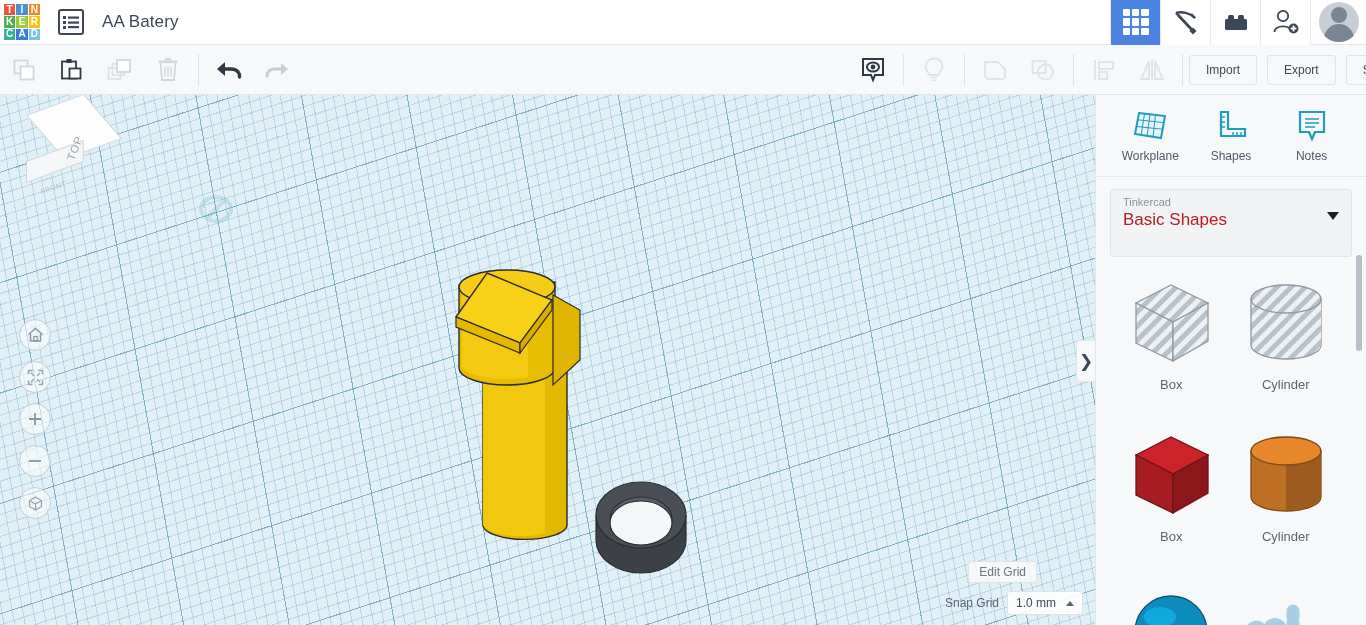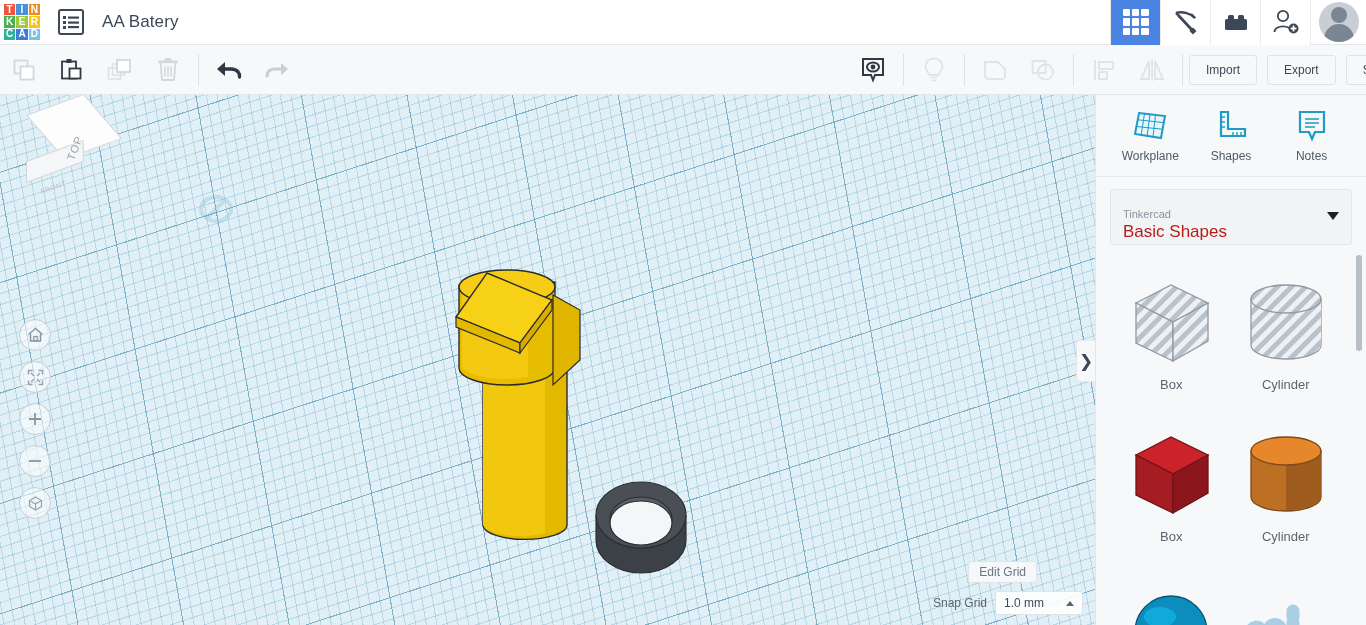--- a/index.html
+++ b/index.html
@@ -214,21 +214,21 @@
   .snap-row {
     position: absolute; right: 12px; bottom: 10px;
     display: flex; align-items: center;
   }
   .snap-label { font-size: 12px; color: #5b6570; margin-right: 8px; margin-left: 48px; }
   .snap-select {
     height: 24px; padding: 0 8px;
     background: rgba(255,255,255,0.9);
     border: 1px solid #dfe3e8; border-radius: 3px;
     font-size: 12px; color: #3c4858;
-    display: flex; align-items: center; gap: 22px;
+    display: flex; align-items: center; gap: 10px;
   }
   .caret-up {
     width: 0; height: 0;
     border-left: 4px solid transparent;
     border-right: 4px solid transparent;
     border-bottom: 5px solid #5b6570;
   }
 
   
   .rpanel {
@@ -242,24 +242,24 @@
     justify-content: space-around; padding: 0 14px;
     border-bottom: 1px solid #e8eaed;
   }
   .rp-tool {
     display: flex; flex-direction: column; align-items: center;
     gap: 5px; width: 72px;
   }
   .rp-tool-label { font-size: 12px; color: #4f5a66; }
   .rp-dropdown {
     margin: 12px 14px 0 14px;
-    height: 56px;
+    height: 68px;
     background: #f1f3f5;
     border: 1px solid #e2e6ea; border-radius: 3px;
-    padding: 18px 12px;
+    padding: 6px 12px;
     position: relative;
   }
   .rp-dd-sub { font-size: 11px; color: #8a939d; }
   .rp-dd-main { font-size: 17px; color: #b91c1c; margin-top: 2px; }
   .rp-dd-caret {
     position: absolute; right: 12px; top: 22px;
     width: 0; height: 0;
     border-left: 6px solid transparent;
     border-right: 6px solid transparent;
     border-top: 8px solid #1b1f23;

